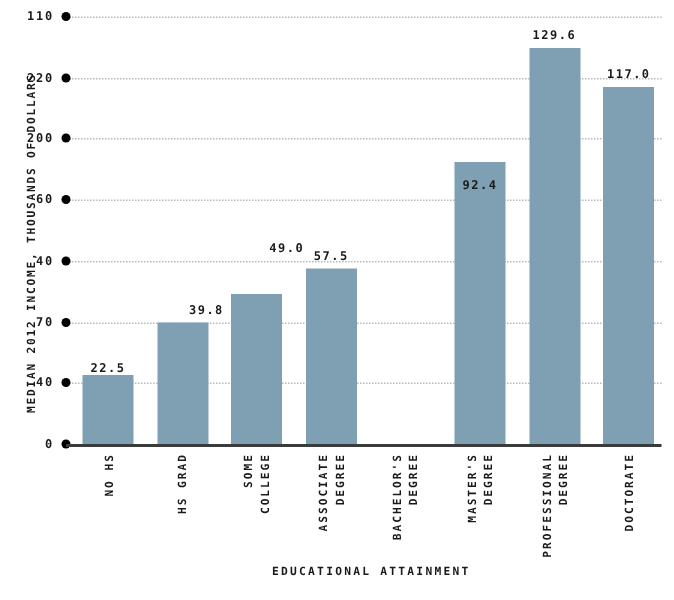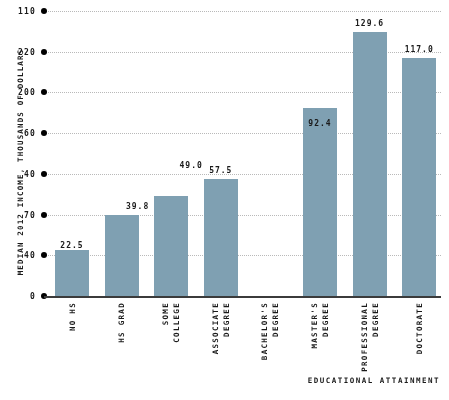--- a/index.html
+++ b/index.html
@@ -40,21 +40,21 @@
     white-space: nowrap;
     font-weight: 700;
   }
 
   
   .x-axis-title {
     position: absolute;
     left: 55px;
     top: 376px;
     width: 385px;
-    text-align: right;
+    text-align: center;
     font-size: 7.5px;
     letter-spacing: 1.5px;
     color: #1a1a1a;
     font-weight: 700;
     white-space: nowrap;
   }
 
   
   .plot {
     position: absolute;

